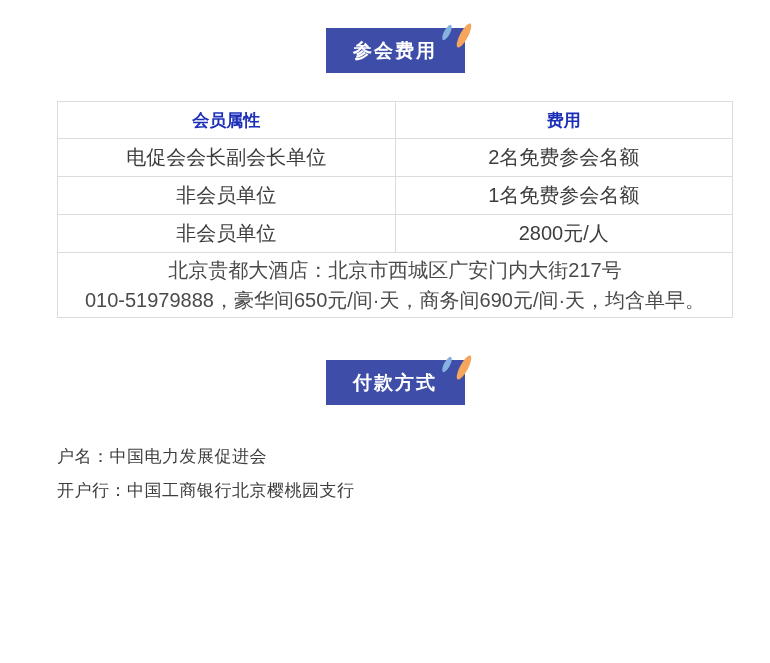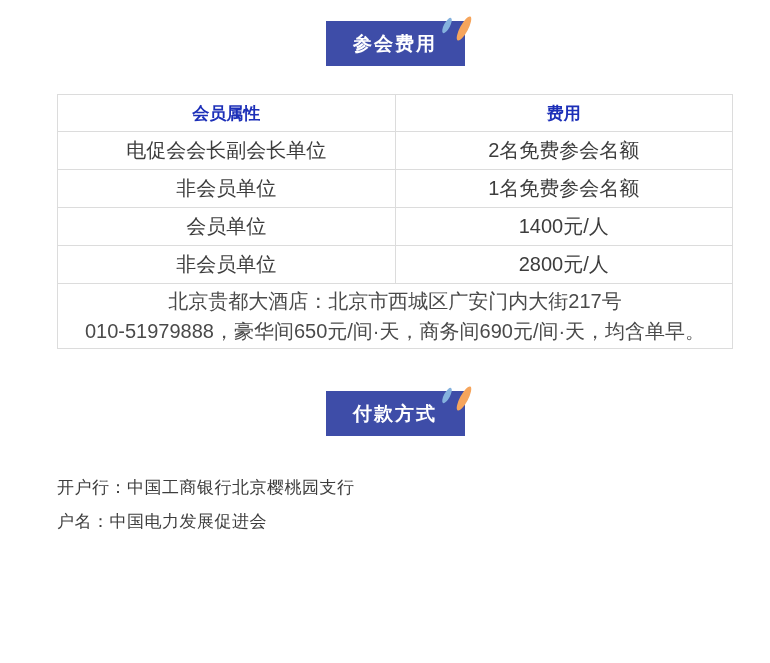--- a/index.html
+++ b/index.html
@@ -21,21 +21,21 @@
   body { width: 770px; min-height: 663px; overflow: hidden; }
   .content {
     width: 676px;
     margin-left: 57px;
   }
   .section-heading {
     position: relative;
     width: 139px;
     margin: 0 auto;
   }
-  .section-heading.first { margin-top: 21px; }
+  .section-heading.first { margin-top: 28px; }
   .section-heading.second { margin-top: 42px; }
   .heading-btn {
     width: 139px;
     height: 45px;
     background: var(--heading-bg);
     color: var(--heading-text);
     font-size: 19px;
     font-weight: bold;
     letter-spacing: 2px;
     display: flex;
@@ -130,40 +130,36 @@
     <tbody>
       <tr>
         <td class="cell">电促会会长副会长单位</td>
         <td class="cell">2名免费参会名额</td>
       </tr>
       <tr>
         <td class="cell">非会员单位</td>
         <td class="cell">1名免费参会名额</td>
       </tr>
       <tr>
-        <td class="cell">会员单位</td>
-        <td class="cell">1400元/人</td>
-      </tr>
-      <tr>
         <td class="cell">非会员单位</td>
         <td class="cell">2800元/人</td>
       </tr>
       <tr>
         <td class="hotel-cell" colspan="2">
           <div class="hotel-line">北京贵都大酒店：北京市西城区广安门内大街217号</div>
           <div class="hotel-line">010-51979888，豪华间650元/间·天，商务间690元/间·天，均含单早。</div>
         </td>
       </tr>
     </tbody>
   </table>
 
   <div class="section-heading second">
     <div class="heading-btn">付款方式</div>
     <span class="slash slash-blue"></span>
     <span class="slash slash-orange"></span>
   </div>
 
   <div class="payment-info">
+    <p class="payment-line">户名：中国电力发展促进会</p>
     <p class="payment-line">开户行：中国工商银行北京樱桃园支行</p>
-    <p class="payment-line">户名：中国电力发展促进会</p>
   </div>
 
 </div>
 
 </body></html>

